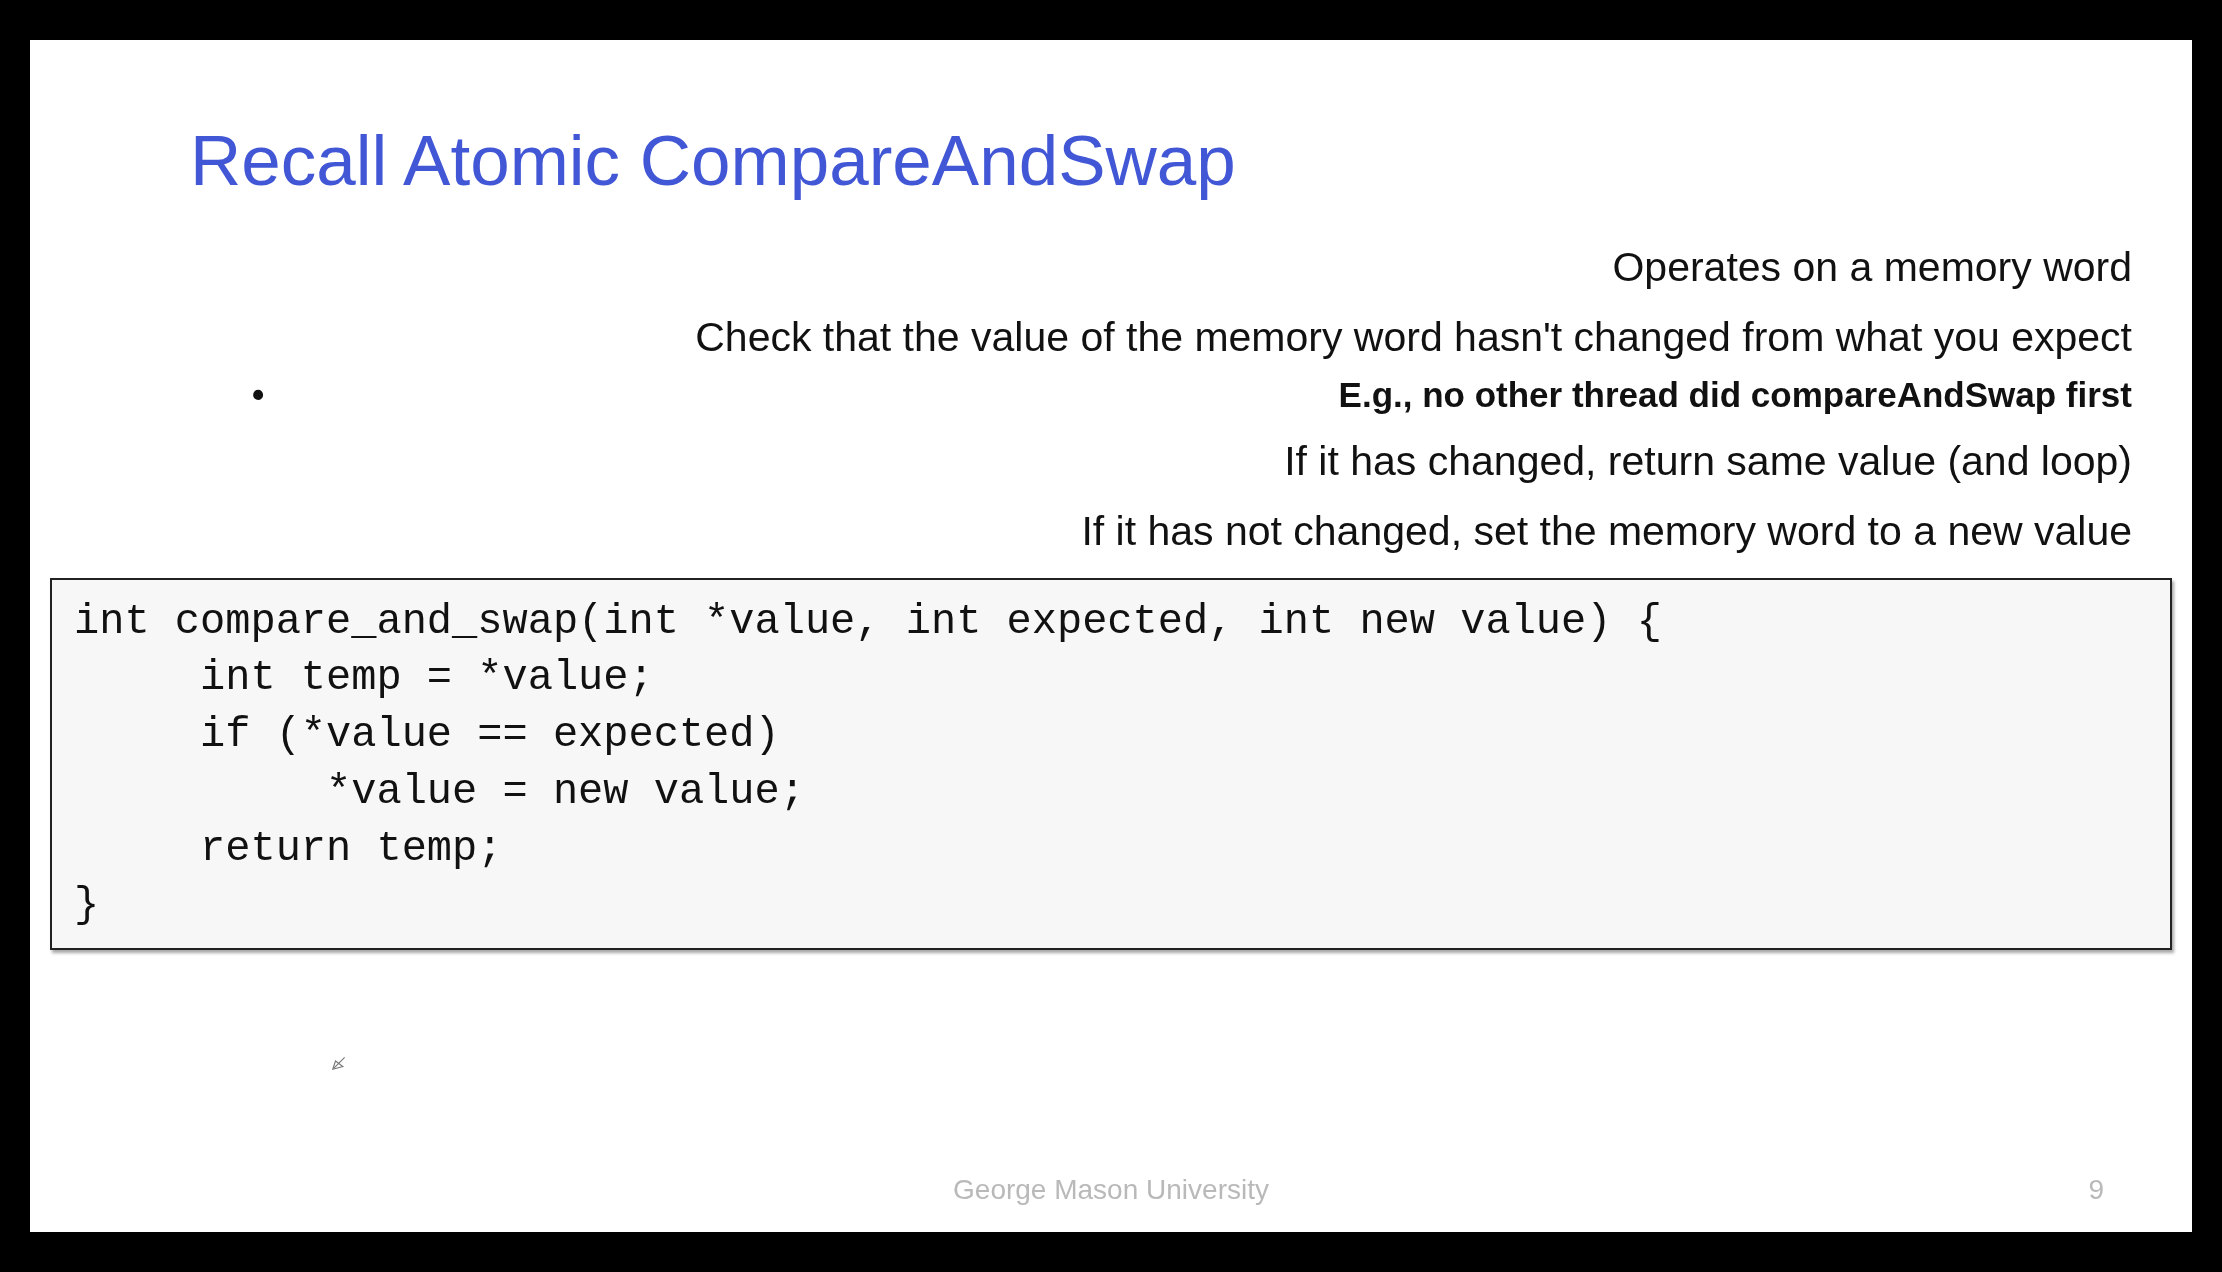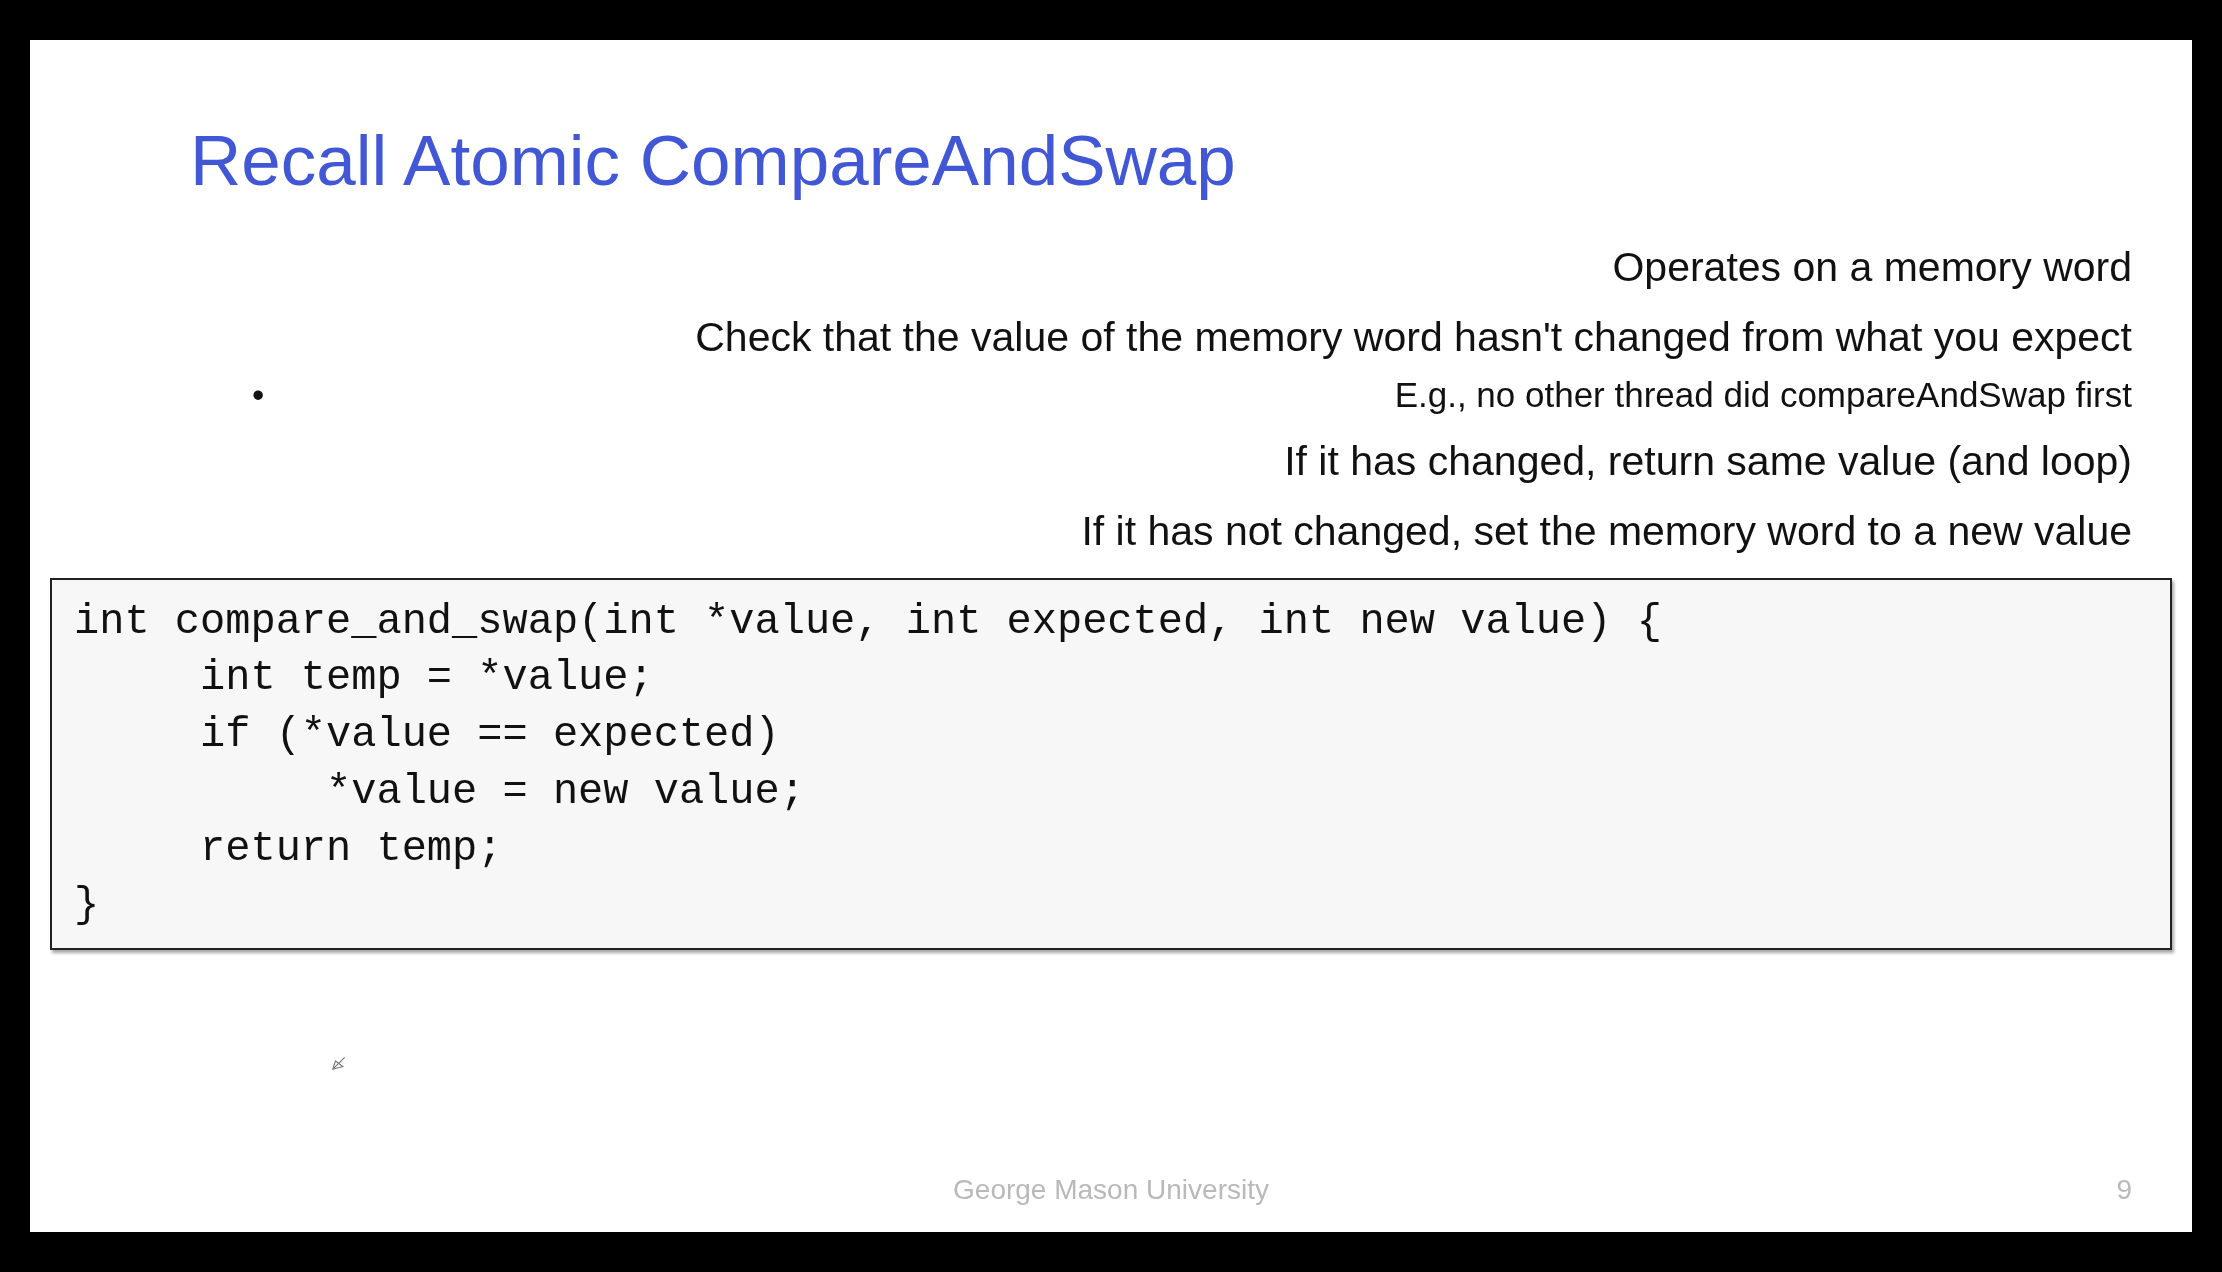--- a/index.html
+++ b/index.html
@@ -49,20 +49,21 @@
   }
   .body-text .line {
     margin-bottom: 22px;
   }
   .sub-bullet {
     padding-left: 96px;
     font-size: 35px;
     margin-top: -10px;
     margin-bottom: 22px;
     position: relative;
+    font-weight: bold;
   }
   .sub-bullet::before {
     content: "•";
     position: absolute;
     left: 62px;
     top: 0;
     font-size: 35px;
   }
   .code-box {
     margin: 18px 20px 0 20px;
@@ -77,21 +78,21 @@
     box-shadow: 2px 3px 3px rgba(0,0,0,0.35);
     overflow: hidden;
   }
   .footer {
     position: absolute;
     bottom: 26px;
     left: 0;
     right: 0;
     display: flex;
     justify-content: space-between;
-    padding: 0 60px;
+    padding: 0 88px;
     color: #b9b9b9;
     font-size: 28px;
     margin-top: 44px;
   }
   .footer .spacer { width: 200px; }
   .footer .inst { text-align: center; flex: 1; }
   .footer .num { text-align: right; width: 200px; }
   .cursor {
     position: absolute;
     width: 22px;

